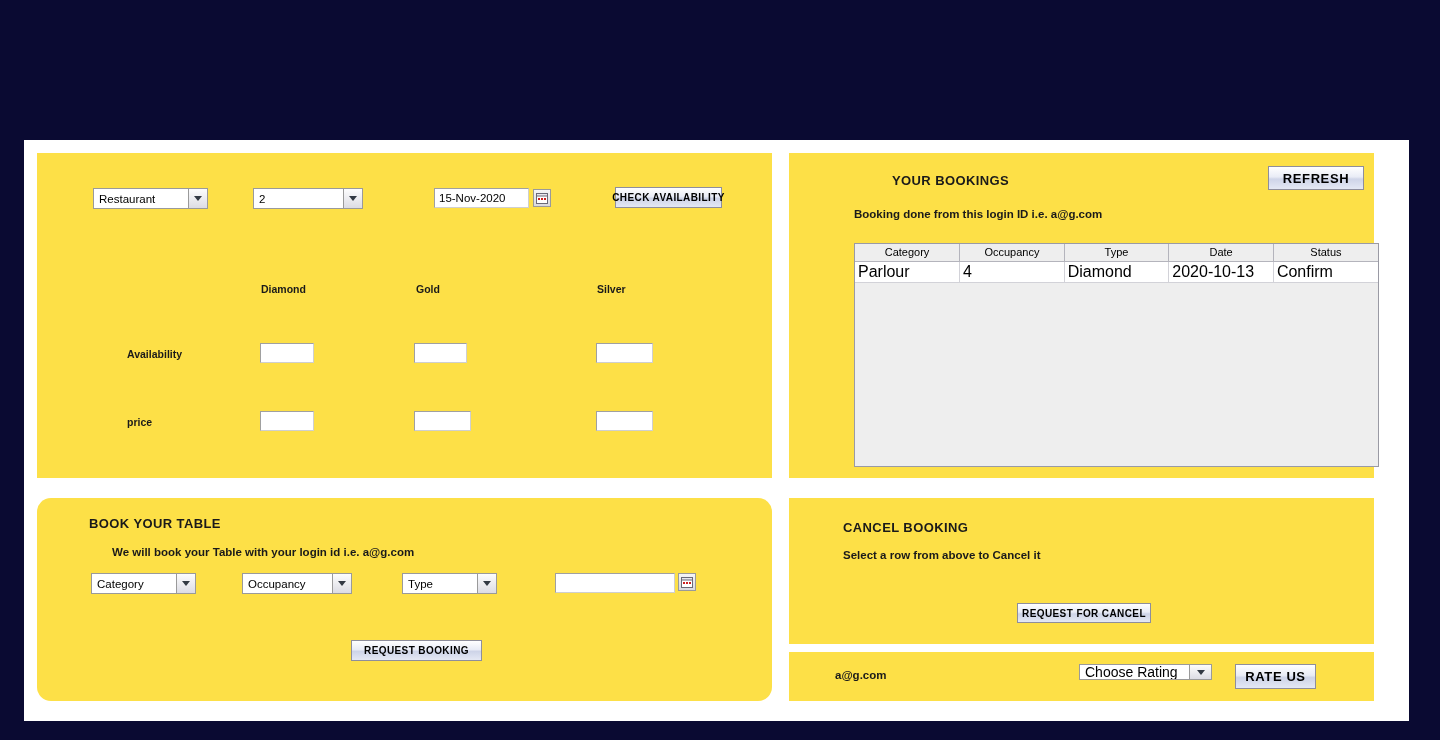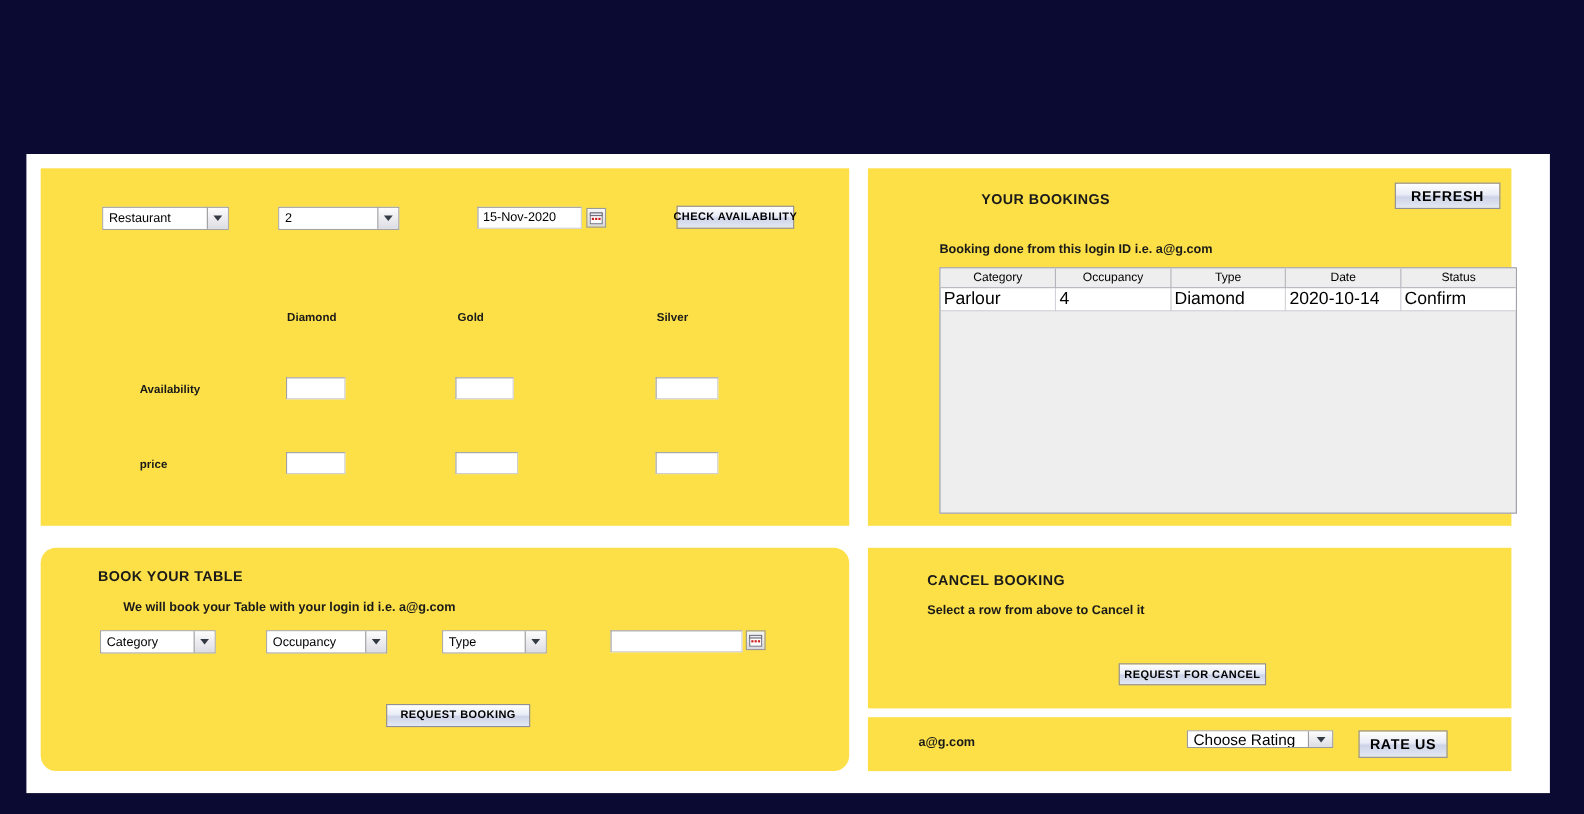--- a/index.html
+++ b/index.html
@@ -242,39 +242,39 @@
 
       <div class="lbl col" style="left:90px; top:263px;">price</div>
       <div class="textbox" style="left:223px; top:258px; width:54px;"></div>
       <div class="textbox" style="left:377px; top:258px; width:57px;"></div>
       <div class="textbox" style="left:559px; top:258px; width:57px;"></div>
     </div>
 
     <div class="panel" id="panel-bookings">
       <div class="lbl heading" style="left:103px; top:20px;">YOUR BOOKINGS</div>
       <div class="btn large" style="left:479px; top:13px; width:96px; height:24px;">REFRESH</div>
-      <div class="lbl sub" style="left:65px; top:68px;">Booking done from this login ID i.e.  a@g.com</div>
+      <div class="lbl sub" style="left:65px; top:55px;">Booking done from this login ID i.e.  a@g.com</div>
 
       <div class="table-wrap" style="left:65px; top:90px; width:525px; height:224px;">
         <table class="grid">
           <thead>
             <tr>
               <th>Category</th>
               <th>Occupancy</th>
               <th>Type</th>
               <th>Date</th>
               <th>Status</th>
             </tr>
           </thead>
           <tbody>
             <tr>
               <td>Parlour</td>
               <td>4</td>
               <td>Diamond</td>
-              <td>2020-10-14</td>
+              <td>2020-10-13</td>
               <td>Confirm</td>
             </tr>
           </tbody>
         </table>
       </div>
     </div>
 
     <div class="panel" id="panel-book">
       <div class="lbl heading" style="left:52px; top:18px;">BOOK YOUR TABLE</div>
       <div class="lbl sub" style="left:75px; top:48px;">We will book your Table with your login id i.e.   a@g.com</div>

